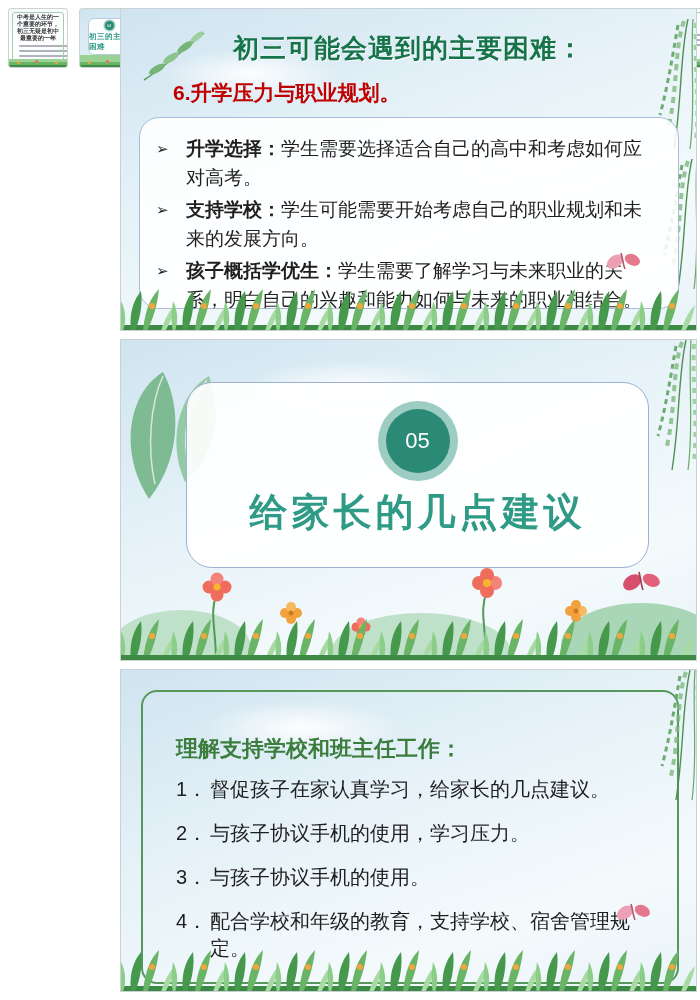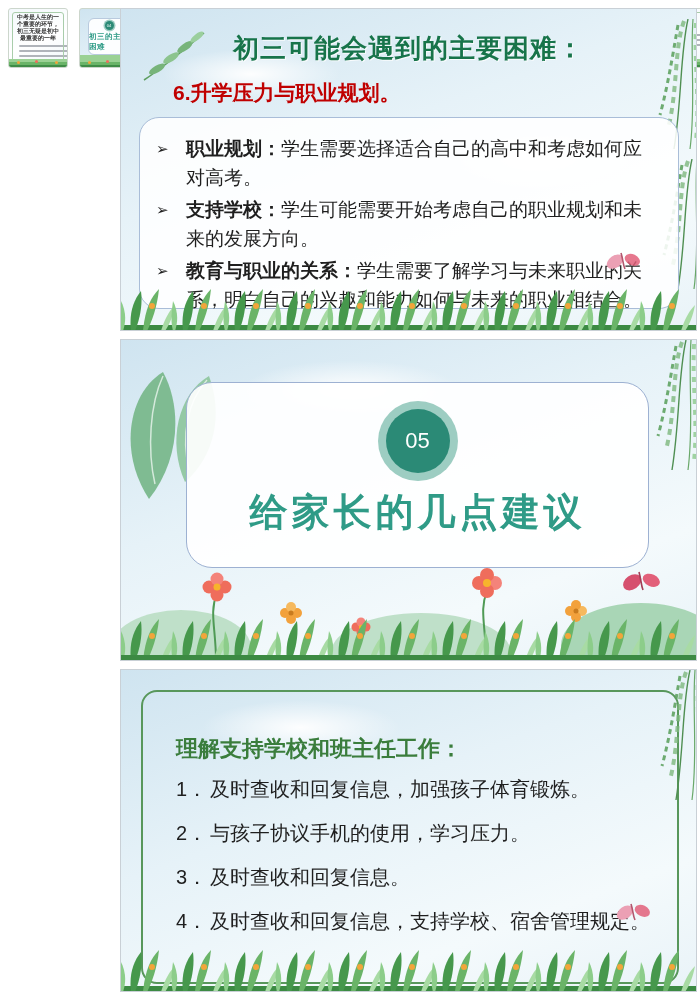--- a/index.html
+++ b/index.html
@@ -255,23 +255,23 @@
       <svg class="deco" style="right:-6px;top:10px" width="64" height="140" viewBox="0 0 64 140">
           <use href="#willow"></use>
         </svg>
       <svg class="deco" style="right:-10px;top:150px" width="64" height="140" viewBox="0 0 64 140">
           <use href="#willow"></use>
         </svg>
       <h1 class="s1-title">初三可能会遇到的主要困难：</h1>
       <h2 class="s1-sub">6.升学压力与职业规划。</h2>
       <div class="bullet-box">
         <ul>
-          <li><span class="glyph">➢</span><b>职业规划：</b><span>学生需要选择适合自己的高中和考虑如何应对高考。</span></li>
+          <li><span class="glyph">➢</span><b>升学选择：</b><span>学生需要选择适合自己的高中和考虑如何应对高考。</span></li>
           <li><span class="glyph">➢</span><b>支持学校：</b><span>学生可能需要开始考虑自己的职业规划和未来的发展方向。</span></li>
-          <li><span class="glyph">➢</span><b>教育与职业的关系：</b><span>学生需要了解学习与未来职业的关系，明白自己的兴趣和能力如何与未来的职业相结合。</span></li>
+          <li><span class="glyph">➢</span><b>孩子概括学优生：</b><span>学生需要了解学习与未来职业的关系，明白自己的兴趣和能力如何与未来的职业相结合。</span></li>
         </ul>
       </div>
       <svg class="deco" style="left:482px;top:238px" width="40" height="36" viewBox="-20 -14 40 36">
           <use href="#butterfly"></use>
         </svg>
       <svg class="deco" style="left:0;bottom:-1px" width="577" height="52" viewBox="0 0 577 52" preserveAspectRatio="none">
         <rect x="0" y="46" width="577" height="6" fill="#3c8a43"></rect>
         <use href="#tuft" x="0"></use>
           <use href="#tuft" x="52"></use>
           <use href="#tuft" x="104"></use>
@@ -370,33 +370,33 @@
     <section class="slide">
       <div class="cloud" style="left:80px;top:30px;width:200px;height:55px"></div>
       <div class="frame"></div>
       <svg class="deco" style="right:-8px;top:0" width="64" height="140" viewBox="0 0 64 140">
           <use href="#willow"></use>
         </svg>
       <h3 class="s3-title">理解支持学校和班主任工作：</h3>
       <ol class="s3-list">
         <li>
             <span class="n">1．</span>
-            <span>及时查收和回复信息，加强孩子体育锻炼。</span>
+            <span>督促孩子在家认真学习，给家长的几点建议。</span>
           </li>
         <li>
             <span class="n">2．</span>
             <span>与孩子协议手机的使用，学习压力。</span>
           </li>
         <li>
             <span class="n">3．</span>
-            <span>及时查收和回复信息。</span>
+            <span>与孩子协议手机的使用。</span>
           </li>
         <li>
             <span class="n">4．</span>
-            <span>及时查收和回复信息，支持学校、宿舍管理规定。</span>
+            <span>配合学校和年级的教育，支持学校、宿舍管理规定。</span>
           </li>
       </ol>
       <svg class="deco" style="left:492px;top:228px" width="40" height="36" viewBox="-20 -14 40 36">
           <use href="#butterfly"></use>
         </svg>
       <svg class="deco" style="left:0;bottom:-1px" width="577" height="52" viewBox="0 0 577 52" preserveAspectRatio="none">
         <rect x="0" y="46" width="577" height="6" fill="#3c8a43"></rect>
         <use href="#tuft" x="0"></use>
           <use href="#tuft" x="52"></use>
           <use href="#tuft" x="104"></use>

